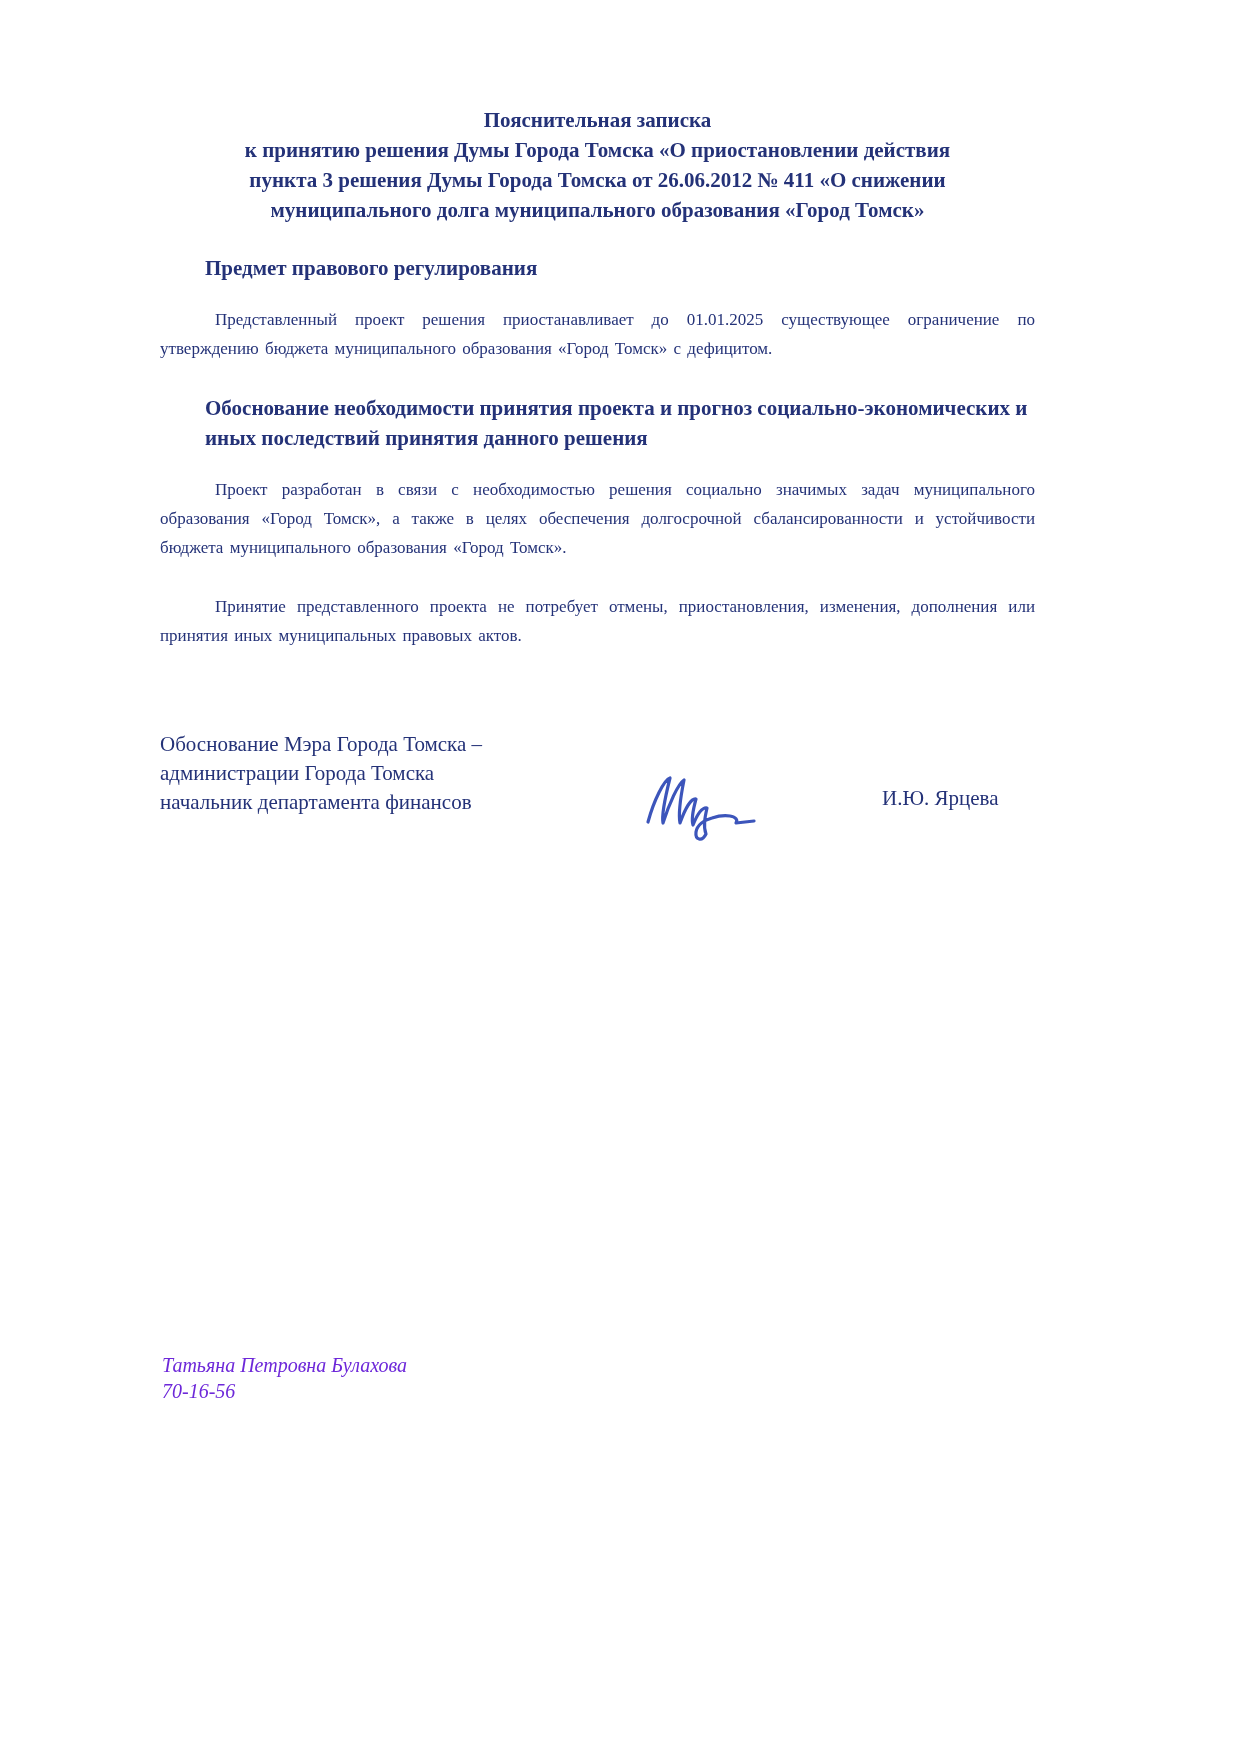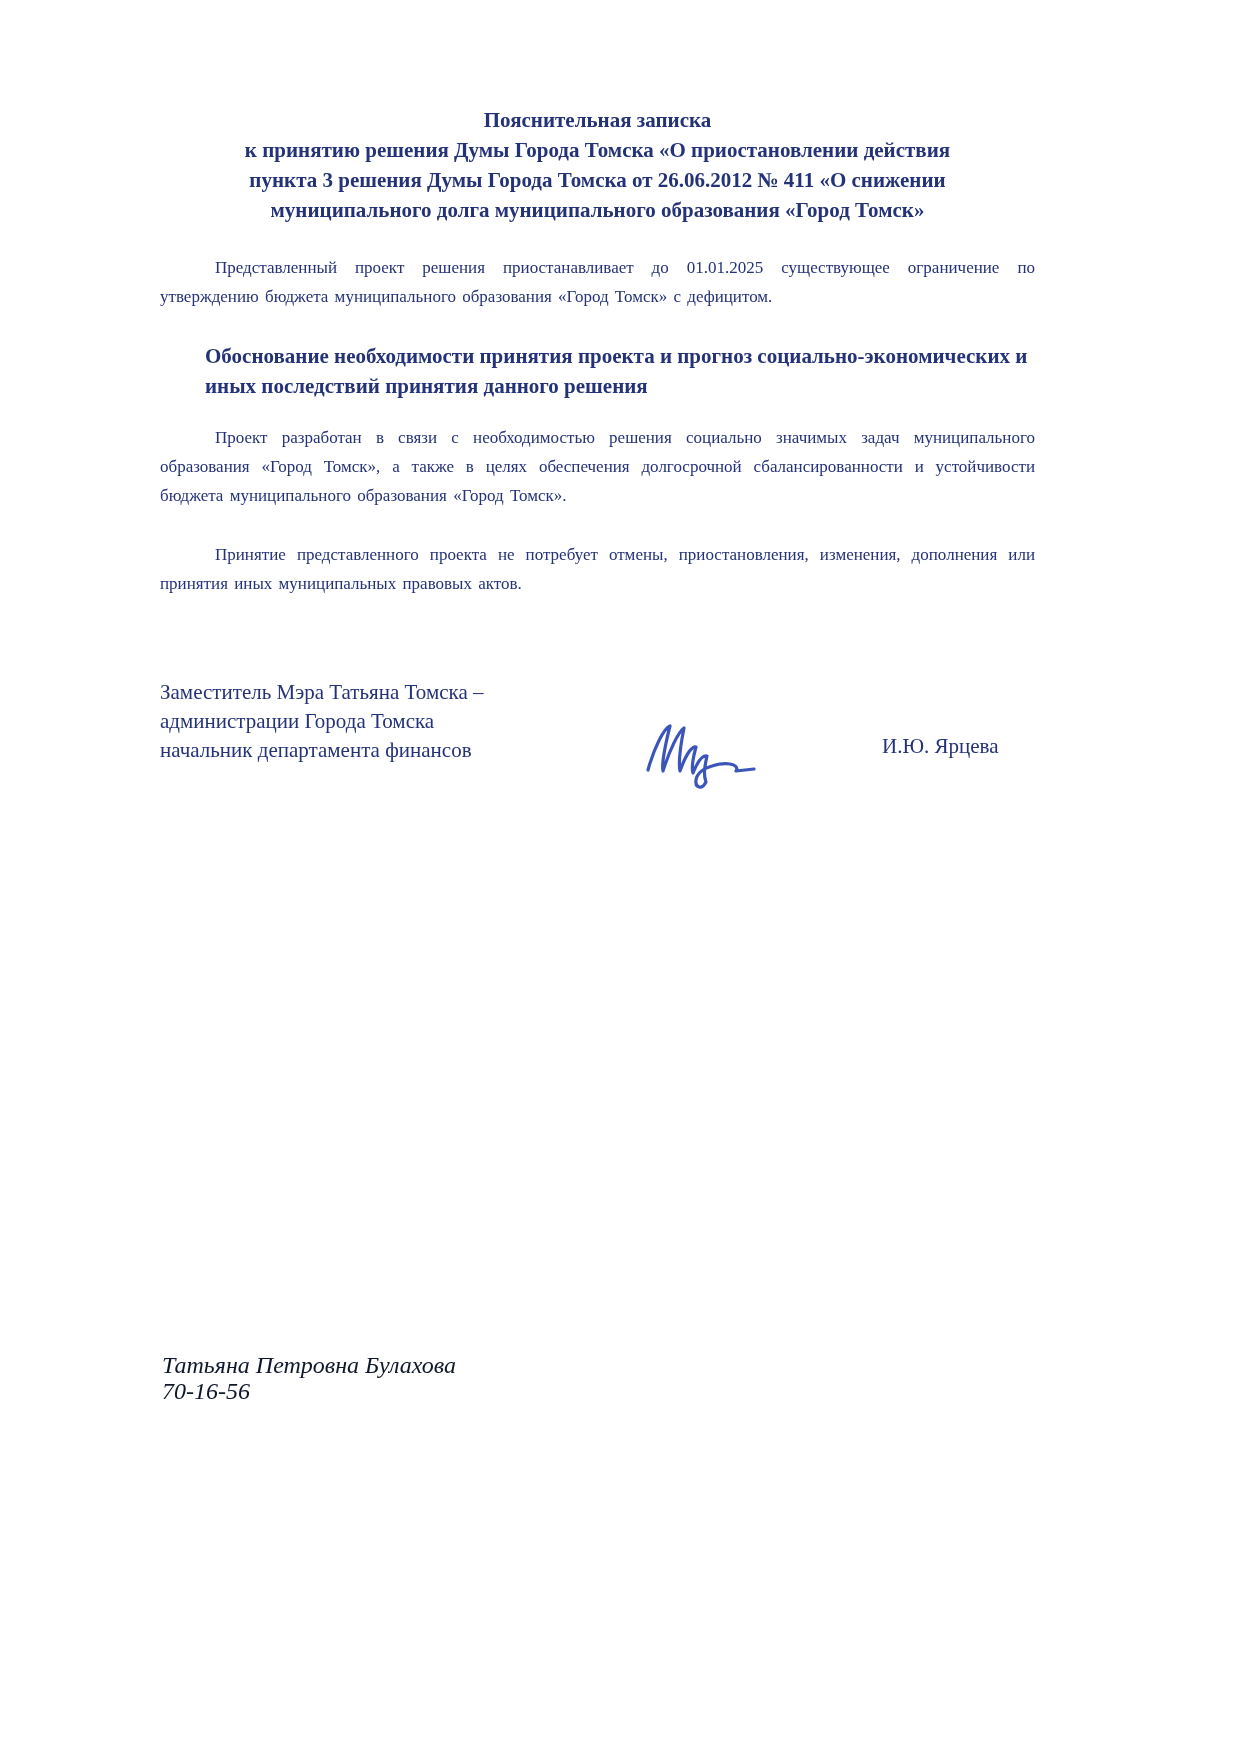--- a/index.html
+++ b/index.html
@@ -60,52 +60,53 @@
     position: absolute;
     left: 722px;
     top: 54px;
     white-space: nowrap;
   }
   .footer {
     position: absolute;
     left: 162px;
     top: 1352px;
     font-style: italic;
-    font-size: 24px;
+    font-size: 20px;
     line-height: 26px;
-    color: #0f172a;
+    color: #6d28d9;
   }
 </style>
 </head>
 <body>
 
 <div class="page">
 
   <div class="title">
     <div>Пояснительная записка</div>
     <div>к принятию решения Думы Города Томска «О приостановлении действия</div>
     <div>пункта 3 решения Думы Города Томска от 26.06.2012 № 411 «О снижении</div>
     <div>муниципального долга муниципального образования «Город Томск»</div>
   </div>
 
   <div class="section">
+    <div class="heading">Предмет правового регулирования</div>
     <p class="para">Представленный проект решения приостанавливает до 01.01.2025 существующее ограничение по утверждению бюджета муниципального образования «Город Томск» с дефицитом.</p>
   </div>
 
   <div class="section">
     <div class="heading">Обоснование необходимости принятия проекта и прогноз социально-экономических и иных последствий принятия данного решения</div>
     <p class="para">Проект разработан в связи с необходимостью решения социально значимых задач муниципального образования «Город Томск», а также в целях обеспечения долгосрочной сбалансированности и устойчивости бюджета муниципального образования «Город Томск».</p>
   </div>
 
   <div class="section">
     <p class="para">Принятие представленного проекта не потребует отмены, приостановления, изменения, дополнения или принятия иных муниципальных правовых актов.</p>
   </div>
 
   <div class="signature-block">
-    <div>Заместитель Мэра Татьяна Томска –</div>
+    <div>Обоснование Мэра Города Томска –</div>
     <div>администрации Города Томска</div>
     <div>начальник департамента финансов</div>
 
     <svg class="signature-svg" width="150" height="75" viewBox="0 0 150 75" aria-hidden="true">
       <path d="M10 52 C16 30 26 10 32 8 C28 24 23 44 25 53
                C31 34 40 14 46 10 C43 25 40 43 42 53
                C47 39 53 28 58 29 C55 40 53 49 55 55
                C59 45 64 37 69 38 C67 47 65 56 68 64
                C64 72 57 70 58 62 C59 55 66 50 74 48
                C80 46 86 45 92 46 C98 47 100 50 98 53

